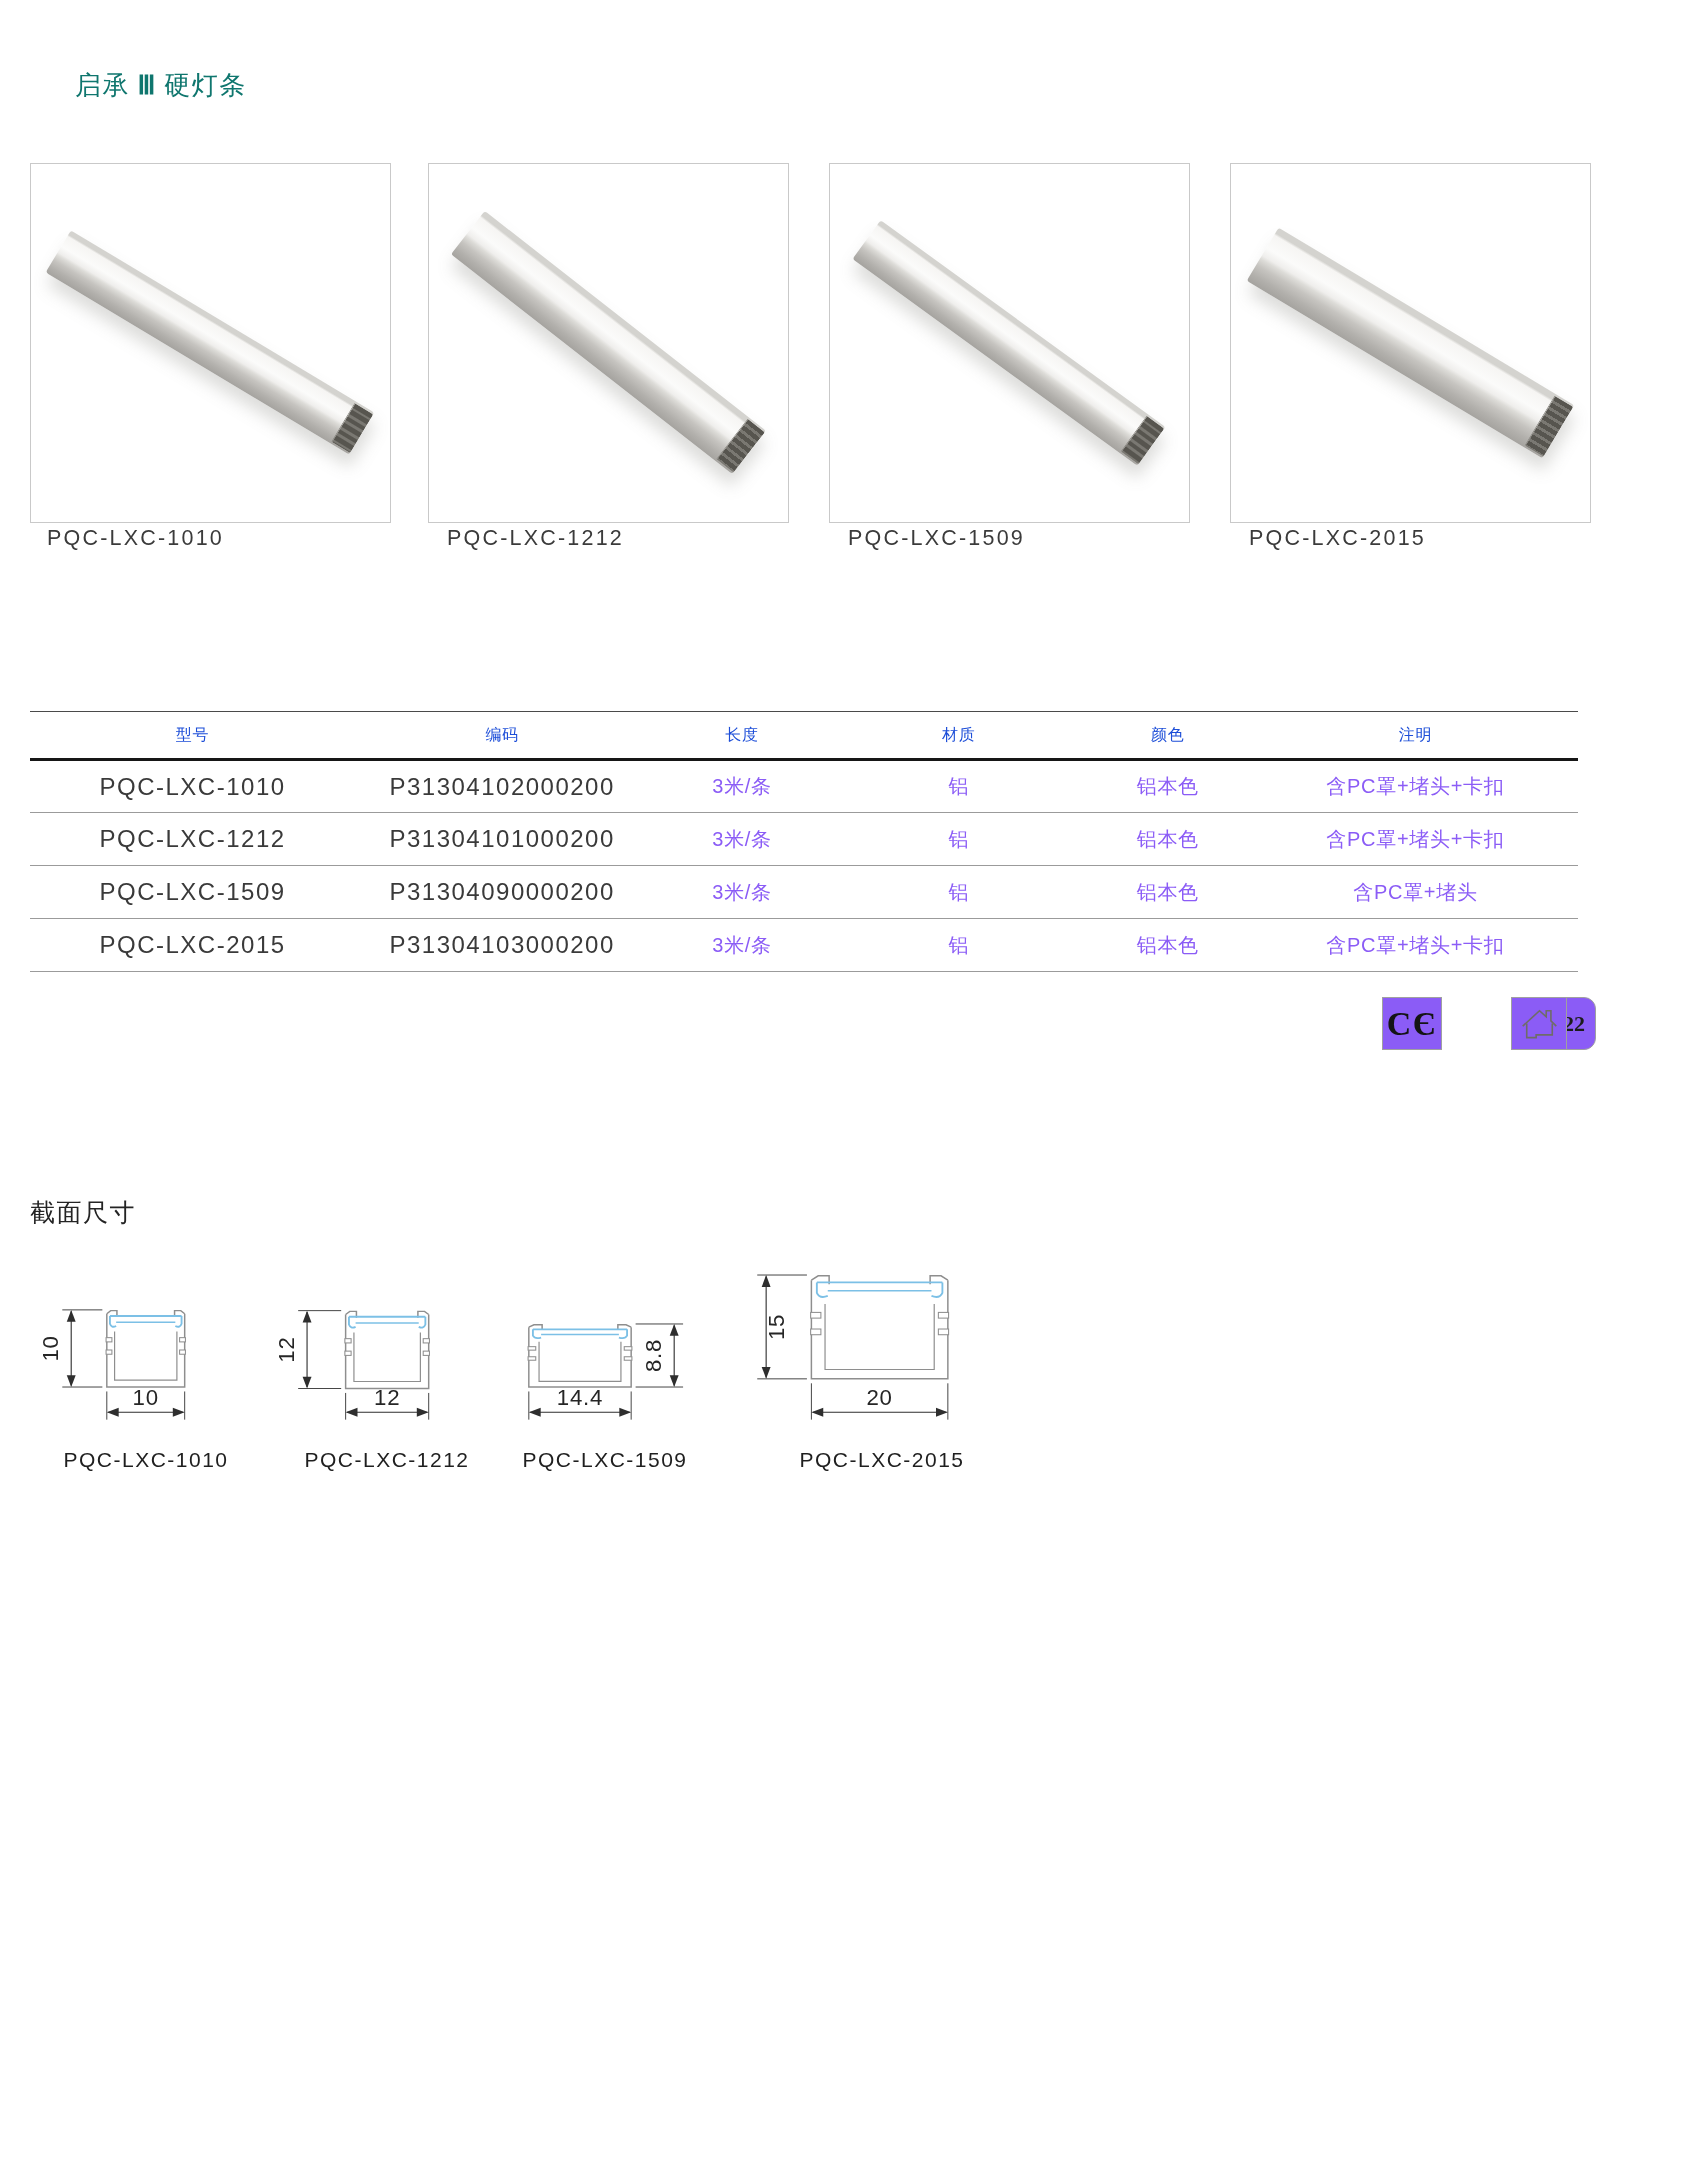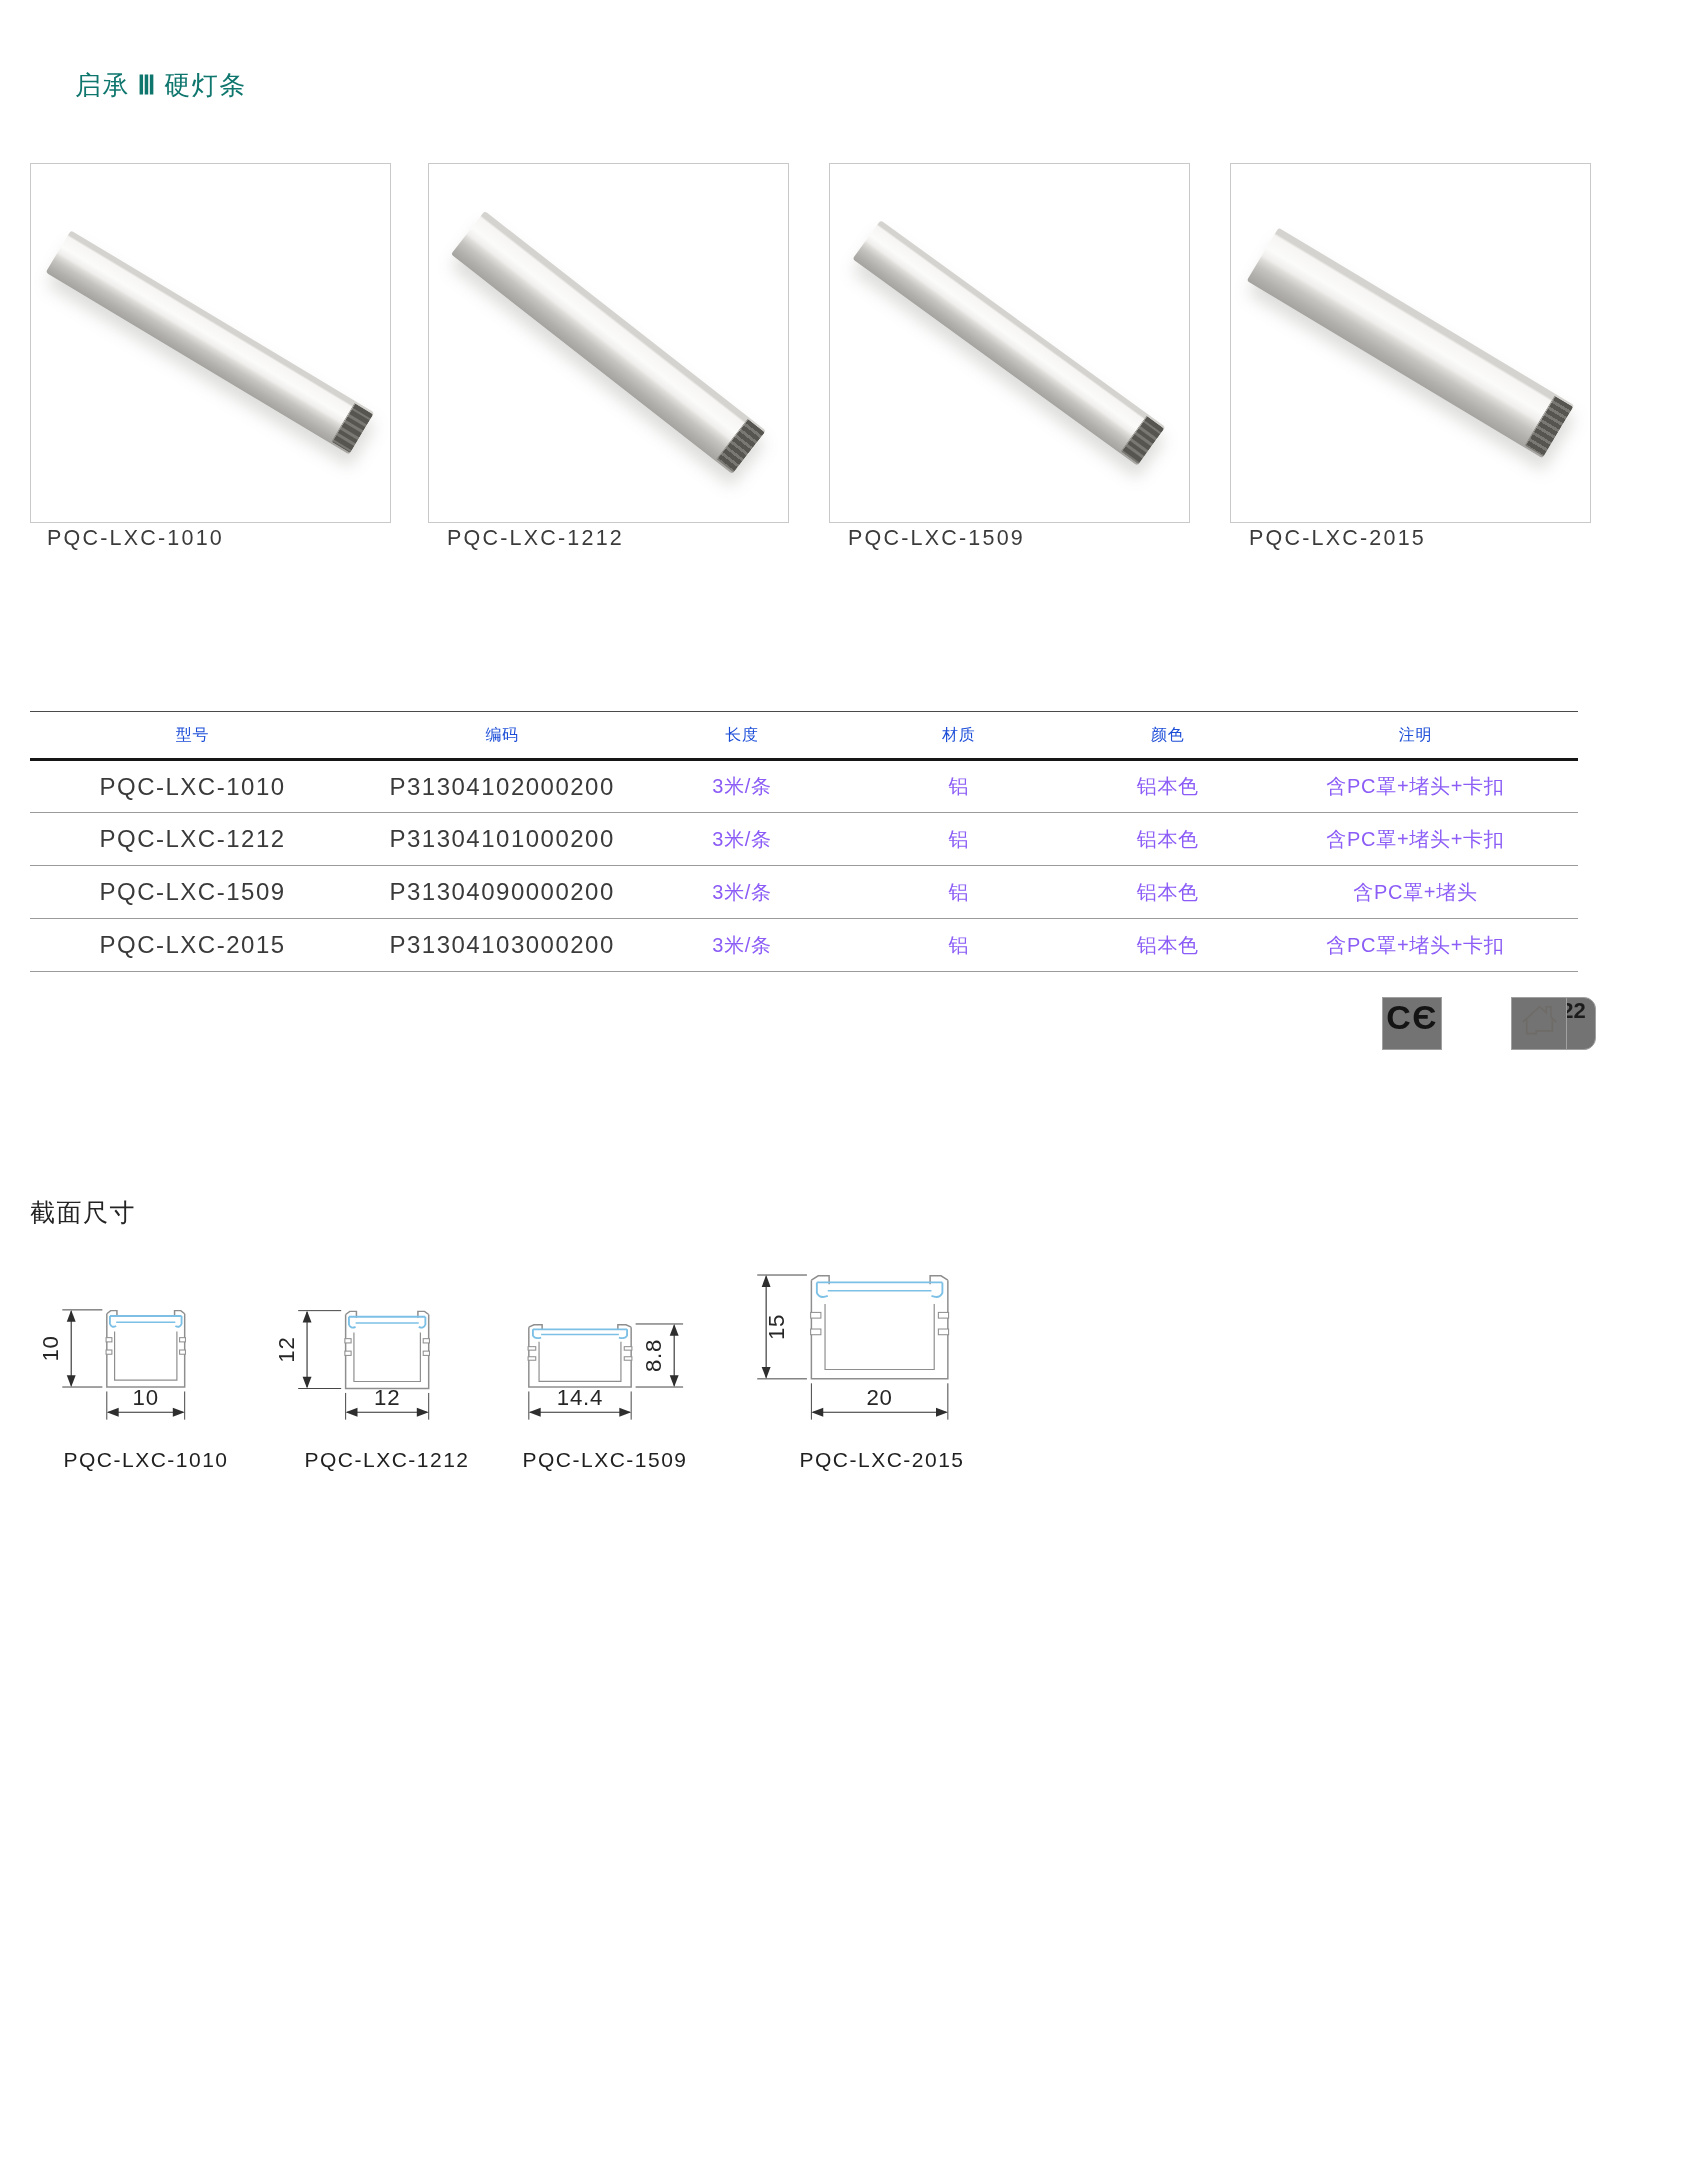--- a/index.html
+++ b/index.html
@@ -34,22 +34,22 @@
   table.spec{position:absolute;left:30px;top:711px;width:1548px;border-collapse:collapse;
              table-layout:fixed;}
   table.spec th{font-size:16px;font-weight:500;color:#1d4ed8;letter-spacing:0.7px;}
   table.spec thead tr{height:48px;border-top:0.7px solid #4a4a4a;border-bottom:3px solid #161616;}
   table.spec tbody tr{height:53px;border-bottom:0.7px solid #9b9b9b;}
   table.spec td{text-align:center;font-size:20px;color:#8b5cf6;letter-spacing:0.7px;}
   table.spec th{text-align:center;}
   table.spec td.lat{font-size:24px;color:#3a3a3a;letter-spacing:1.5px;}
 
   
-  .badge{position:absolute;top:997px;height:53px;border:0.7px solid #a0a0a0;background:#737373;
-         display:flex;justify-content:center;box-sizing:border-box;}
+  .badge{position:absolute;top:997px;height:53px;border:0.7px solid #a0a0a0;background:#8b5cf6;
+         display:flex;align-items:center;justify-content:center;box-sizing:border-box;font-family:Liberation Serif, serif;}
   .badge.ce{left:1382px;width:60px;font-size:34px;font-weight:700;color:#141414;letter-spacing:1.5px;}
   .badge.ip{left:1530px;width:66px;font-size:22px;font-weight:700;color:#1c1c1c;letter-spacing:0px;border-radius:12px;}
   .badge.house{left:1511px;width:56px;}
 
   
   .sec-title{position:absolute;left:30px;top:1196px;font-size:25px;font-weight:500;color:#242424;letter-spacing:1.5px;}
 
   
   #xsvg{position:absolute;left:30px;top:1255px;}
   .xlabel{position:absolute;top:1448px;transform:translateX(-50%);font-size:21px;

